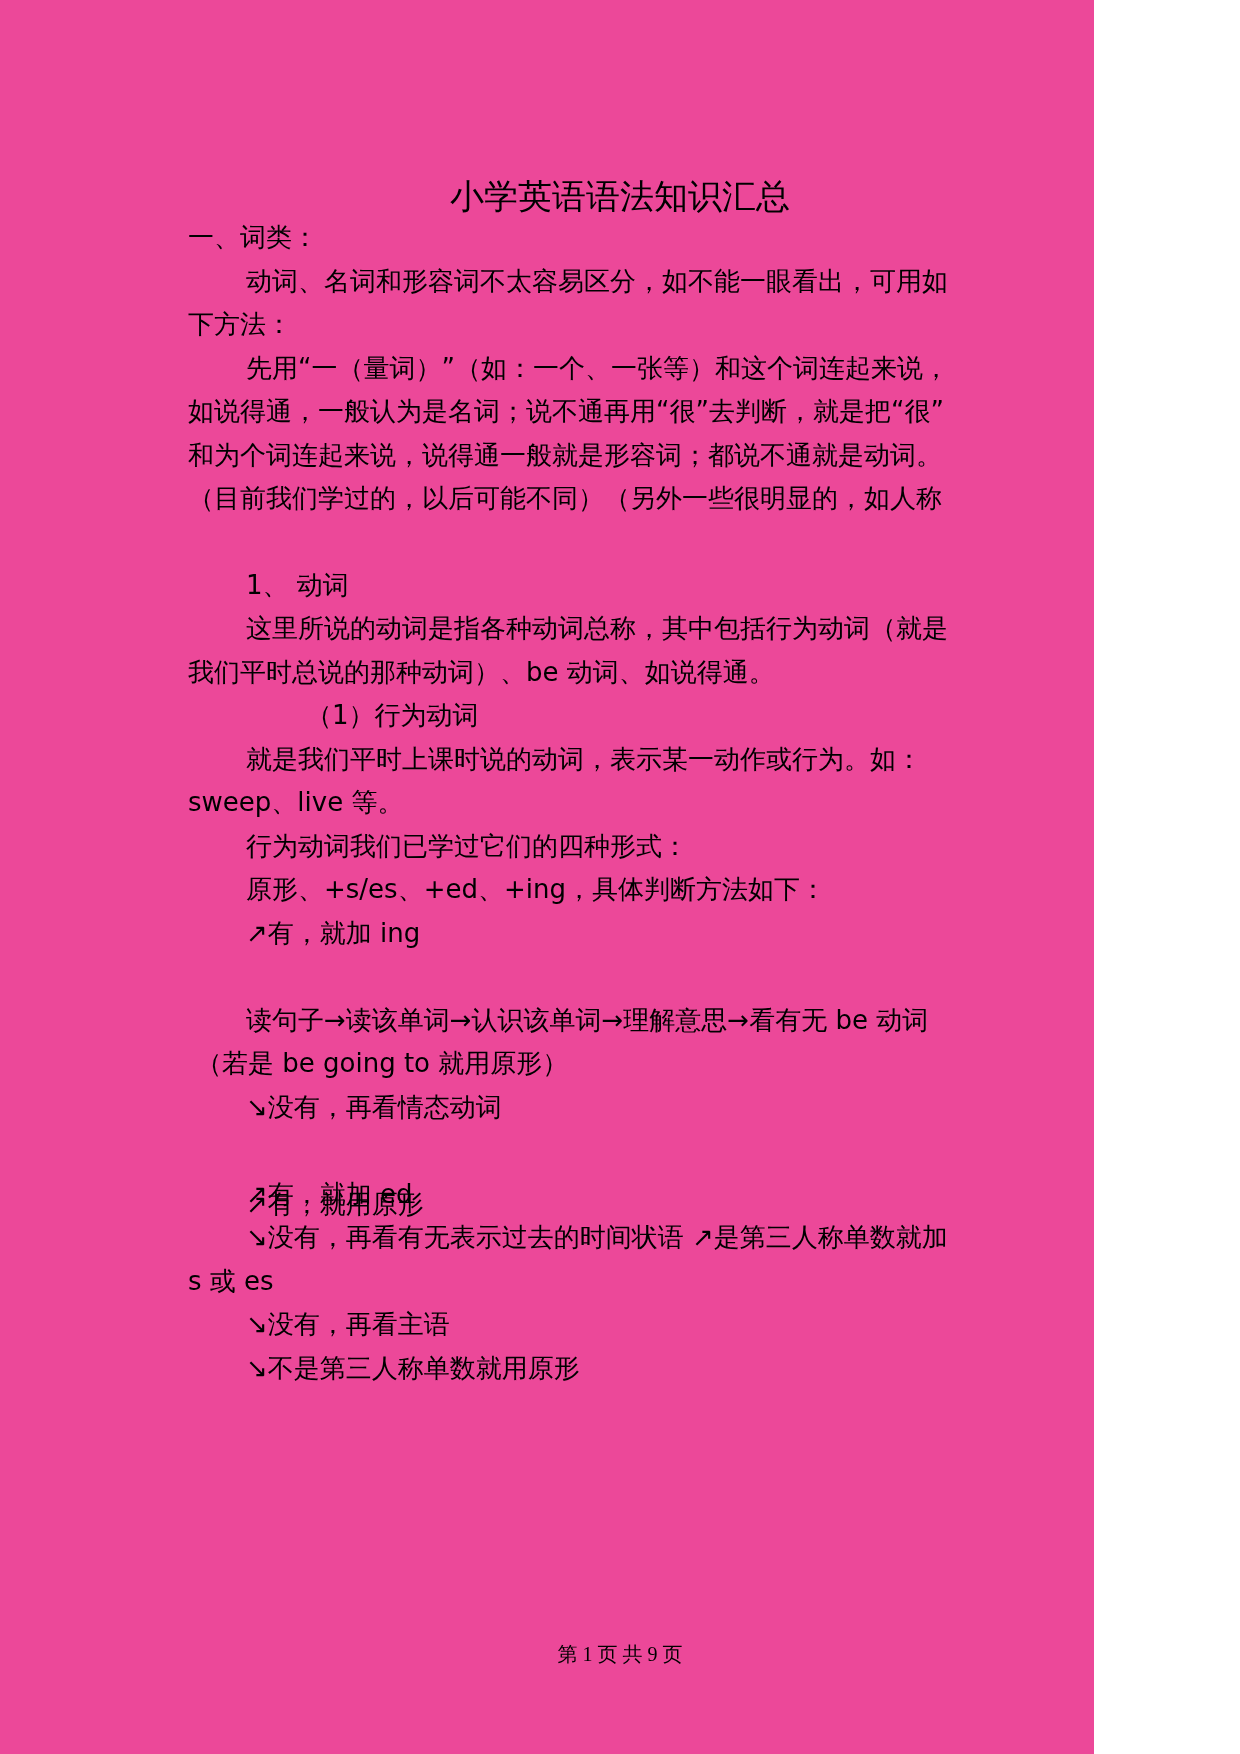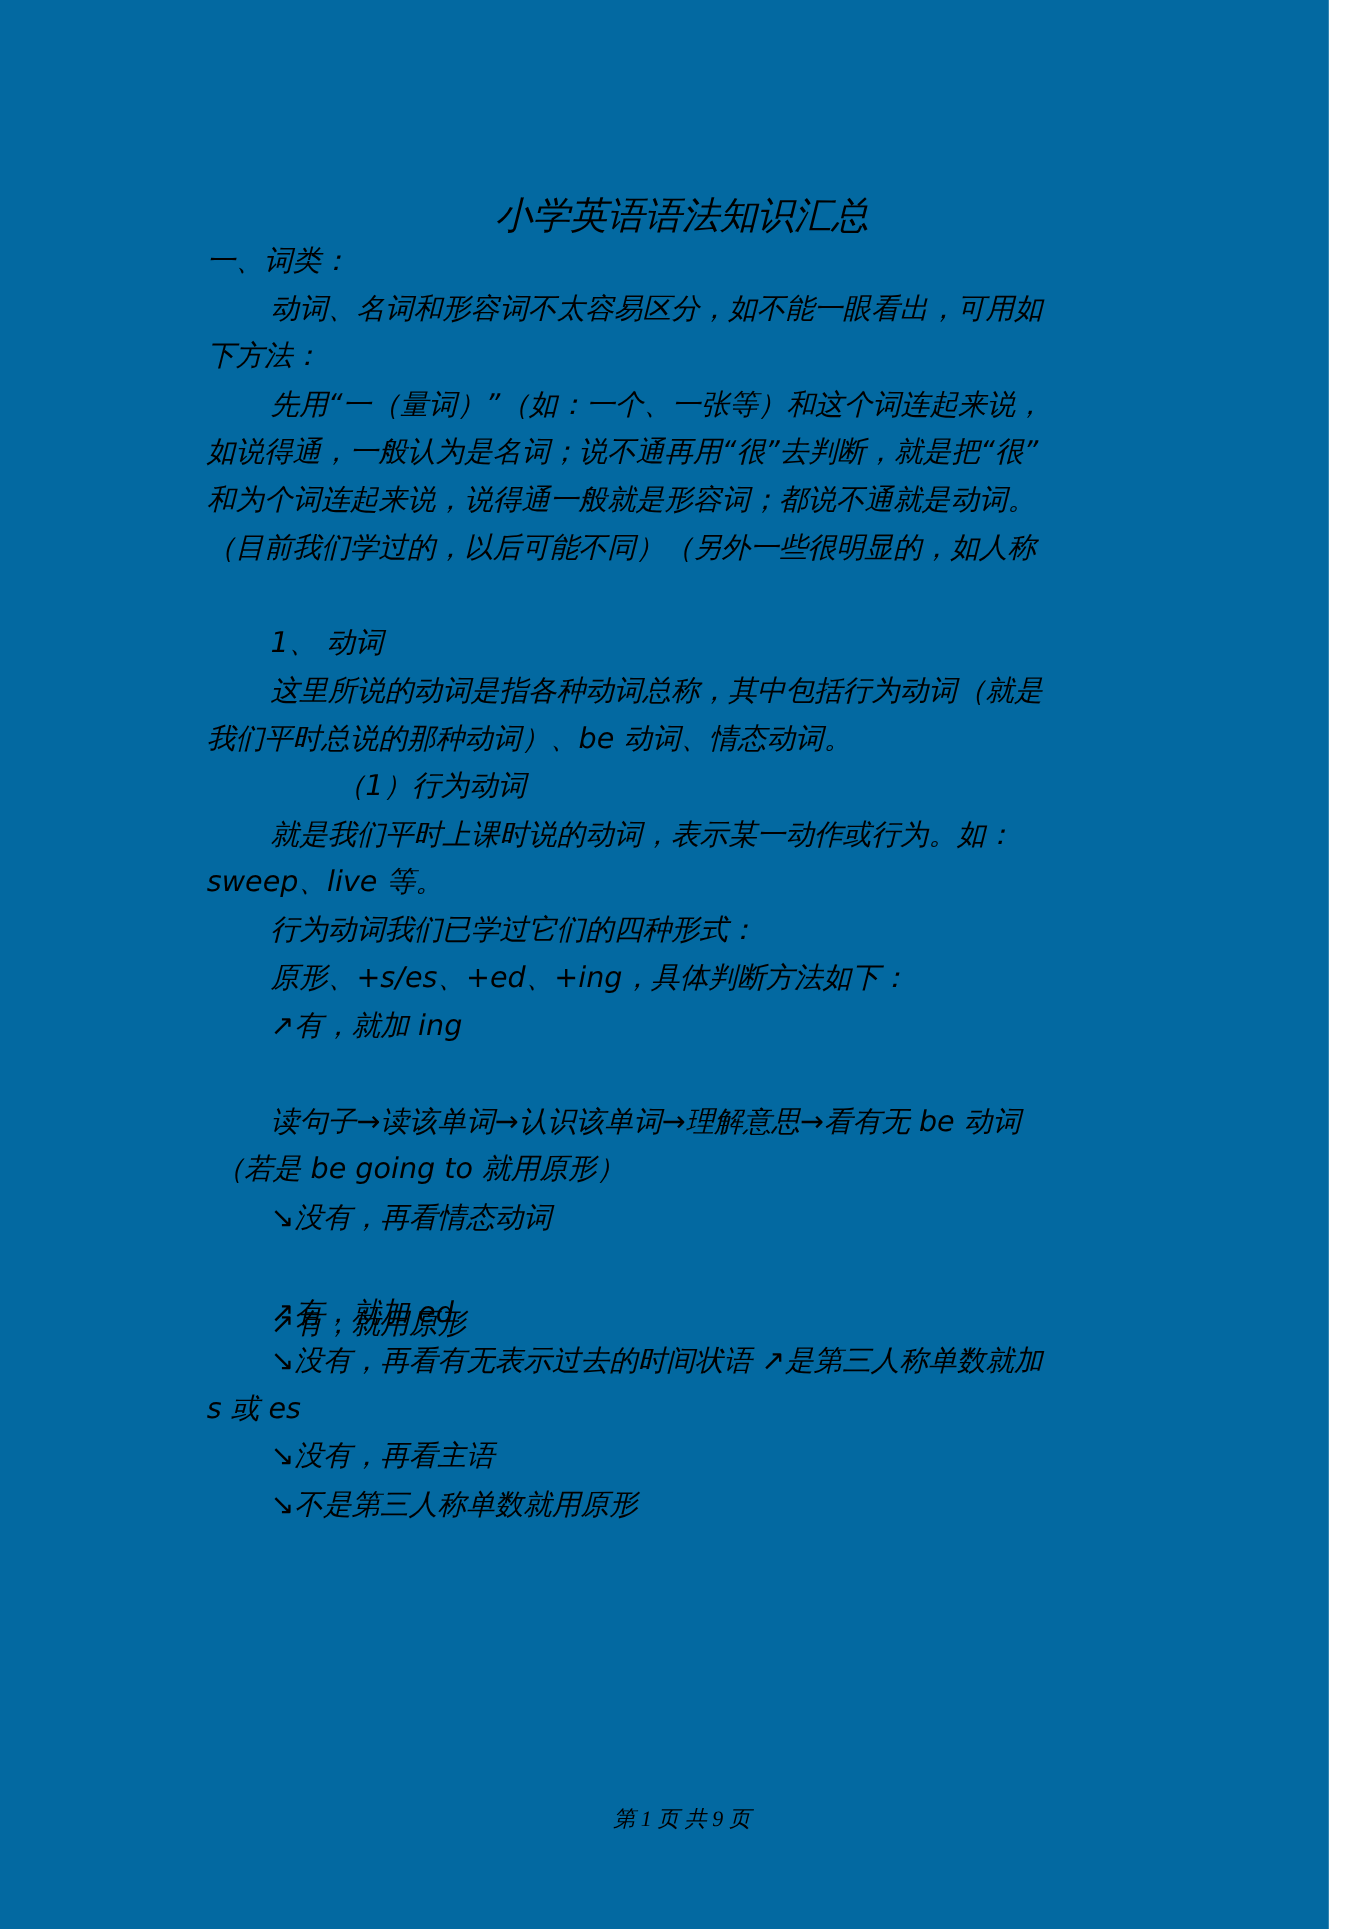--- a/index.html
+++ b/index.html
@@ -1,18 +1,18 @@
 <!DOCTYPE html>
 <html><head>
 <meta charset="utf-8">
 <style>
   html, body { margin: 0; padding: 0; background: #ffffff; }
   body { width: 1240px; height: 1754px; position: relative; overflow: hidden;
          font-family: "DejaVu Sans", "Liberation Sans", sans-serif; color: #000; }
-  .page { position: absolute; left: 0; top: 0; width: 1208px; height: 1754px; background: #0369a1; font-style: italic; }
+  .page { position: absolute; left: 0; top: 0; width: 1094px; height: 1754px; background: #ec4899; }
   .title { position: absolute; left: 0; width: 1240px; top: 172px; text-align: center;
            font-size: 34px; line-height: 48px; letter-spacing: 0px; }
   .line { position: absolute; font-size: 26px; line-height: 40px; white-space: nowrap; }
   .l0 { left: 188px; text-align: center; }
   .l1 { left: 246px; }
   .l1b { left: 266px; margin-left: 40px; }
   .l0p { left: 196px; }
   .footer { position: absolute; left: 0; width: 1240px; top: 1640px; text-align: center;
             font-size: 20px; line-height: 28px; font-family: "Liberation Serif", serif; }
 </style>
@@ -24,21 +24,21 @@
 
   <div class="line l0" style="top:217px">一、词类：</div>
   <div class="line l1" style="top:261px">动词、名词和形容词不太容易区分，如不能一眼看出，可用如</div>
   <div class="line l0" style="top:304px">下方法：</div>
   <div class="line l1" style="top:348px">先用“一（量词）”（如：一个、一张等）和这个词连起来说，</div>
   <div class="line l0" style="top:391px">如说得通，一般认为是名词；说不通再用“很”去判断，就是把“很”</div>
   <div class="line l0" style="top:435px">和为个词连起来说，说得通一般就是形容词；都说不通就是动词。</div>
   <div class="line l0" style="top:478px">（目前我们学过的，以后可能不同）（另外一些很明显的，如人称</div>
   <div class="line l1" style="top:565px">1、 动词</div>
   <div class="line l1" style="top:608px">这里所说的动词是指各种动词总称，其中包括行为动词（就是</div>
-  <div class="line l0" style="top:652px">我们平时总说的那种动词）、be 动词、情态动词。</div>
+  <div class="line l0" style="top:652px">我们平时总说的那种动词）、be 动词、如说得通。</div>
   <div class="line l1b" style="top:695px">（1）行为动词</div>
   <div class="line l1" style="top:739px">就是我们平时上课时说的动词，表示某一动作或行为。如：</div>
   <div class="line l0" style="top:782px">sweep、live 等。</div>
   <div class="line l1" style="top:826px">行为动词我们已学过它们的四种形式：</div>
   <div class="line l1" style="top:869px">原形、+s/es、+ed、+ing，具体判断方法如下：</div>
   <div class="line l1" style="top:913px">↗有，就加 ing</div>
   <div class="line l1" style="top:1000px">读句子→读该单词→认识该单词→理解意思→看有无 be 动词</div>
   <div class="line l0p" style="top:1043px">（若是 be going to 就用原形）</div>
   <div class="line l1" style="top:1087px">↘没有，再看情态动词</div>
   <div class="line l1" style="top:1184px">↗有，就用原形</div>

